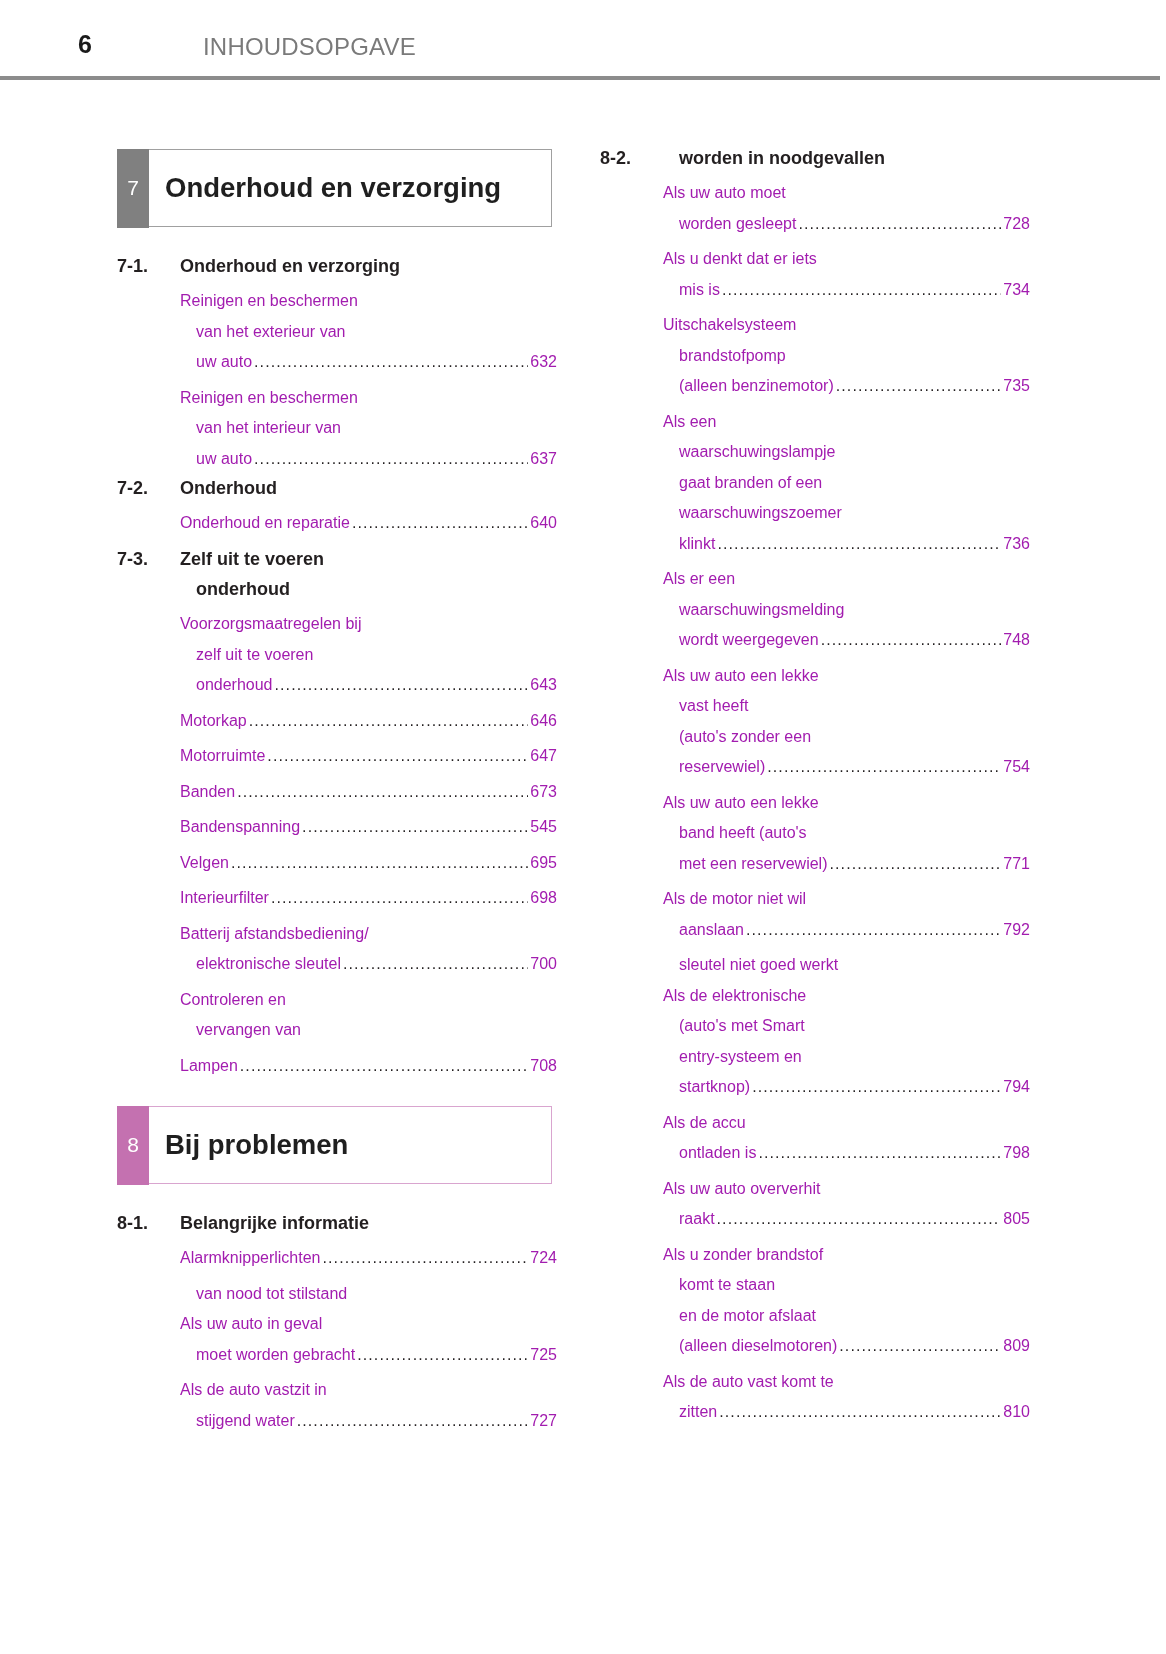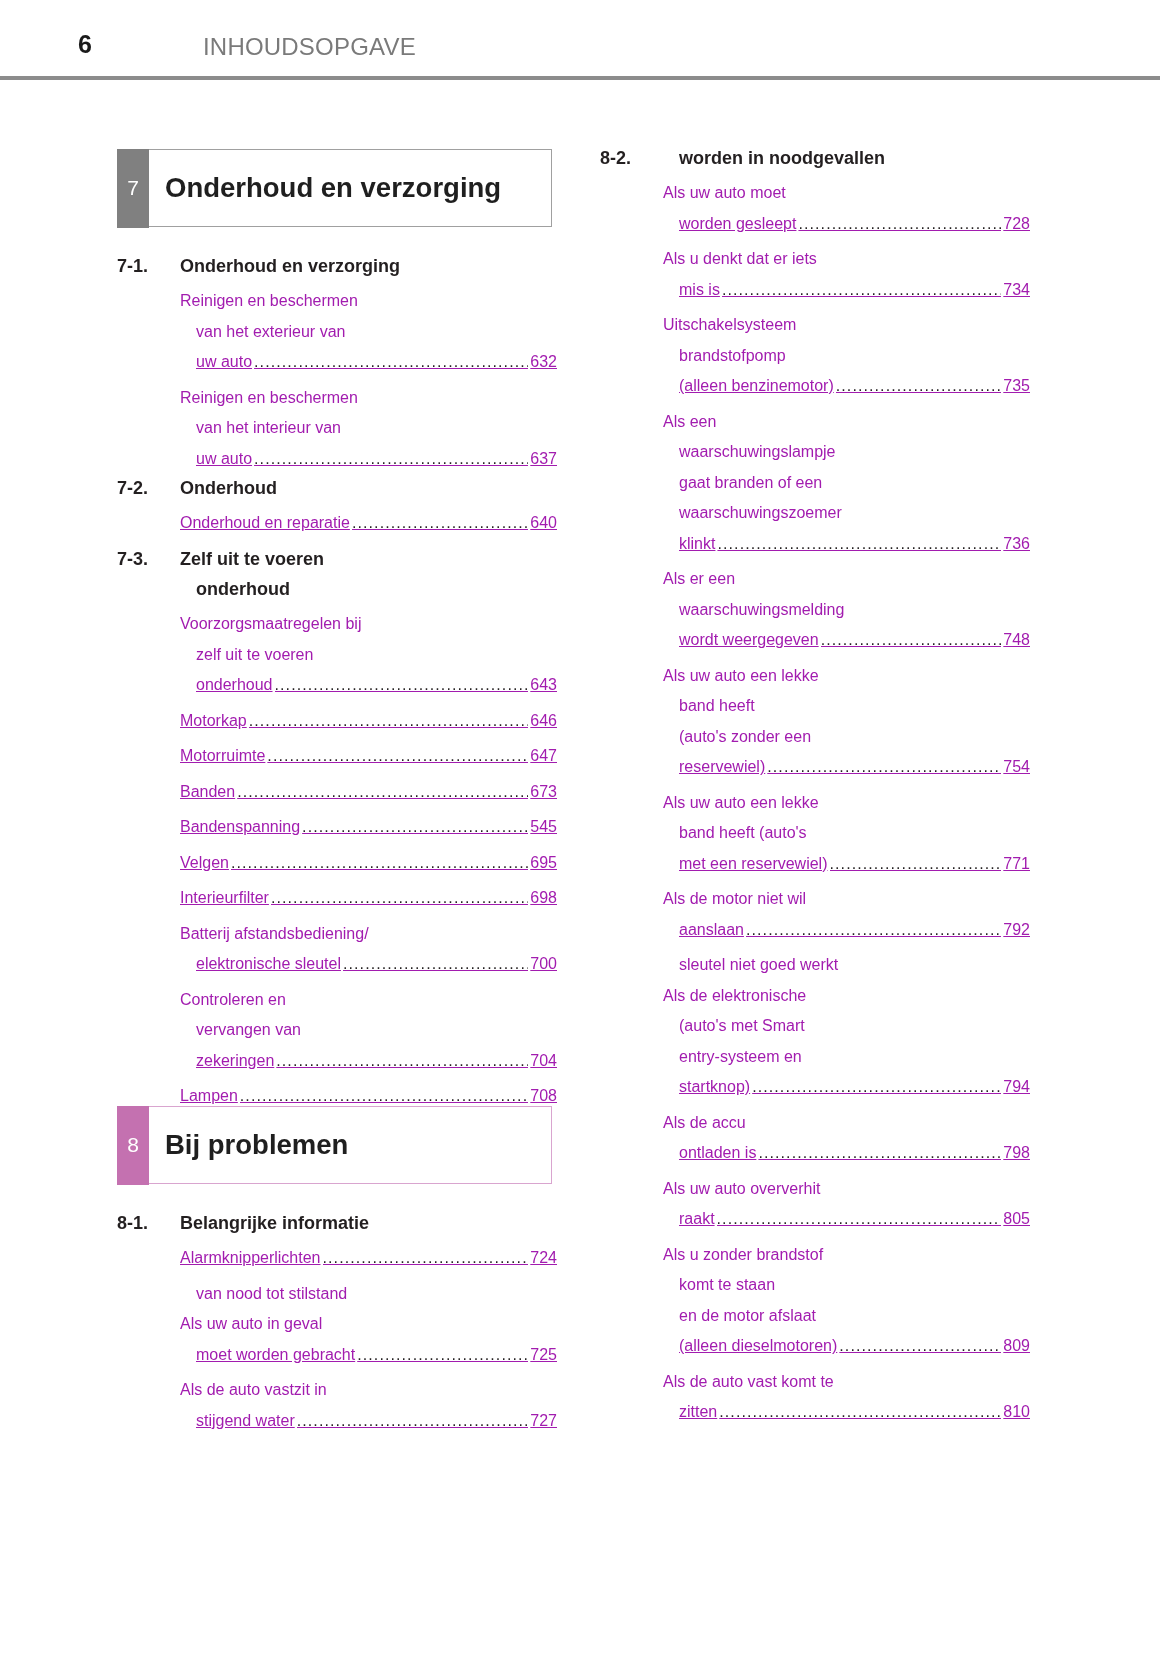--- a/index.html
+++ b/index.html
@@ -27,21 +27,21 @@
 
   .block { position: absolute; left: 0; right: 0; }
   .section-head { position: relative; font-weight: bold; font-size: 18px; line-height: 30px; color: #231f20; }
   .section-head .num { position: absolute; left: 0; top: 0; }
   .section-head .txt { display: block; padding-left: 63px; }
   .section-head .cont { display: block; padding-left: 79px; }
 
   .entry { position: relative; font-size: 16px; line-height: 30.5px; margin-top: 5px; color: #a21caf; }
   .entry .line { display: block; padding-left: 79px; white-space: nowrap; }
   .entry .line.first { padding-left: 63px; }
-  .entry .last { display: flex; padding-left: 79px; white-space: nowrap; text-decoration: underline; }
+  .entry .last { display: flex; padding-left: 79px; white-space: nowrap; }
   .entry .last.first { padding-left: 63px; }
   .entry .leader { flex: 1; overflow: hidden; white-space: nowrap; letter-spacing: 1.1px; margin: 0 2px; color: #231f20; }
   .entry .leader::before { content: "................................................................................................"; }
   .entry .pg { flex: none; }
 </style>
 </head>
 <body>
 
 <div class="page-header">
   <span class="page-number">6</span>
@@ -156,25 +156,20 @@
       <span class="line first">Batterij afstandsbediening/</span>
       <span class="last">
           <span>elektronische sleutel</span>
           <span class="leader"></span>
           <span class="pg">700</span>
         </span>
     </div>
     <div class="entry">
       <span class="line first">Controleren en</span>
       <span class="line">vervangen van</span>
-      <span class="last">
-          <span>zekeringen</span>
-          <span class="leader"></span>
-          <span class="pg">704</span>
-        </span>
     </div>
     <div class="entry">
       <span class="last first">
           <span>Lampen</span>
           <span class="leader"></span>
           <span class="pg">708</span>
         </span>
     </div>
   </div>
 
@@ -262,21 +257,21 @@
       <span class="line first">Als er een</span>
       <span class="line">waarschuwingsmelding</span>
       <span class="last">
           <span>wordt weergegeven</span>
           <span class="leader"></span>
           <span class="pg">748</span>
         </span>
     </div>
     <div class="entry">
       <span class="line first">Als uw auto een lekke</span>
-      <span class="line">band heeft</span>
+      <span class="line">vast heeft</span>
       <span class="line">(auto's zonder een</span>
       <span class="last">
           <span>reservewiel)</span>
           <span class="leader"></span>
           <span class="pg">754</span>
         </span>
     </div>
     <div class="entry">
       <span class="line first">Als uw auto een lekke</span>
       <span class="line">band heeft (auto's</span>

